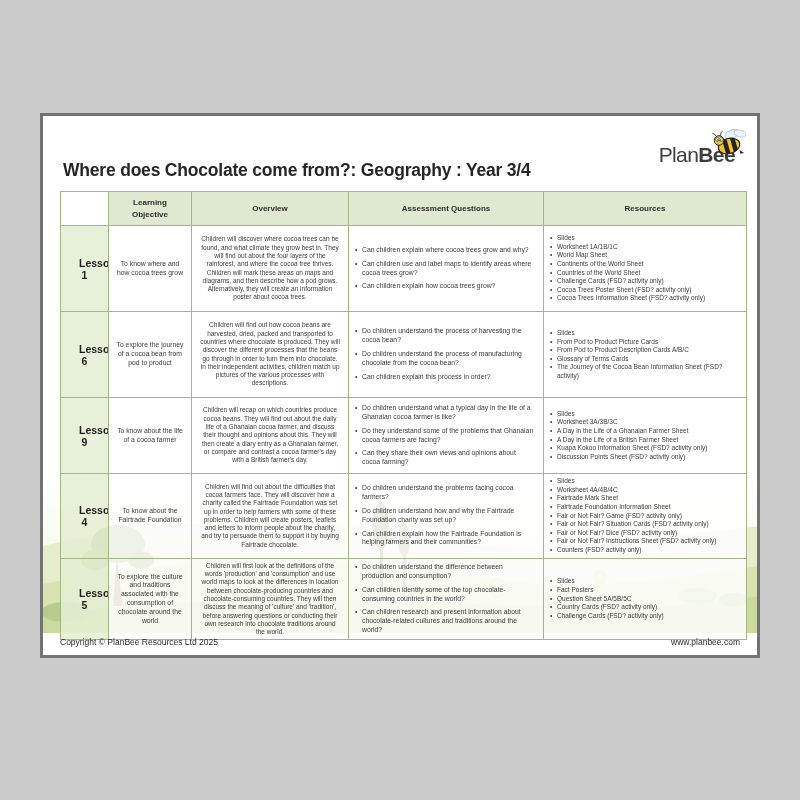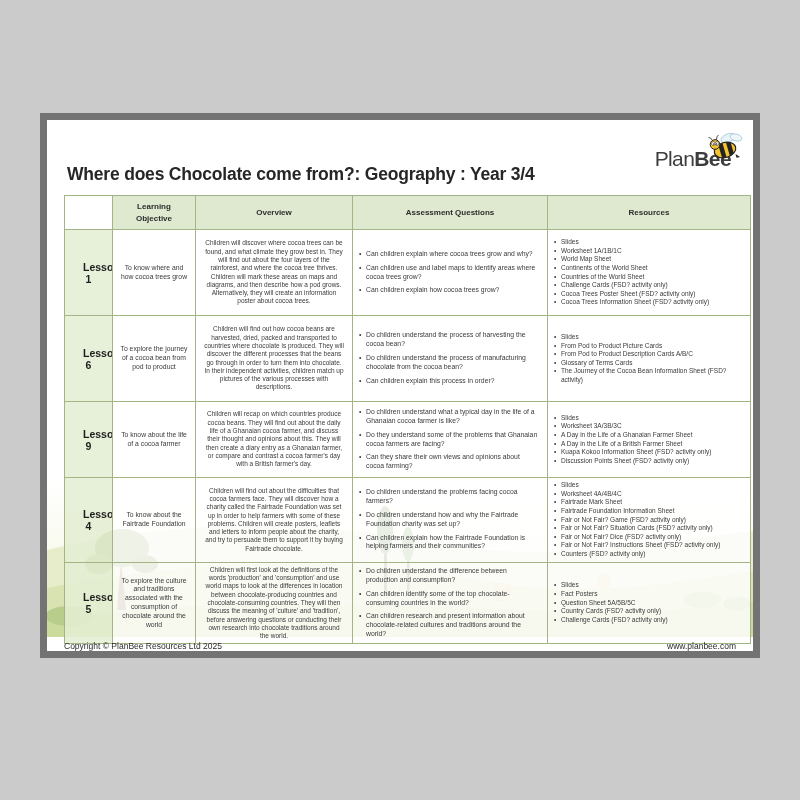--- a/index.html
+++ b/index.html
@@ -8,21 +8,21 @@
     background: #cbcbcb;
     font-family: "Liberation Sans", sans-serif;
     color: #3a3a3a;
     position: relative;
   }
   .page {
     position: absolute;
     left: 40px; top: 113px;
     width: 720px; height: 545px;
     background: #ffffff;
-    border: 7px solid #737373;
+    border: 3px solid #737373;
     overflow: hidden;
   }
   
   .doc-title {
     position: absolute;
     left: 20px; top: 44px;
     font-size: 17.5px;
     font-weight: bold;
     color: #262626;
     letter-spacing: -0.2px;

